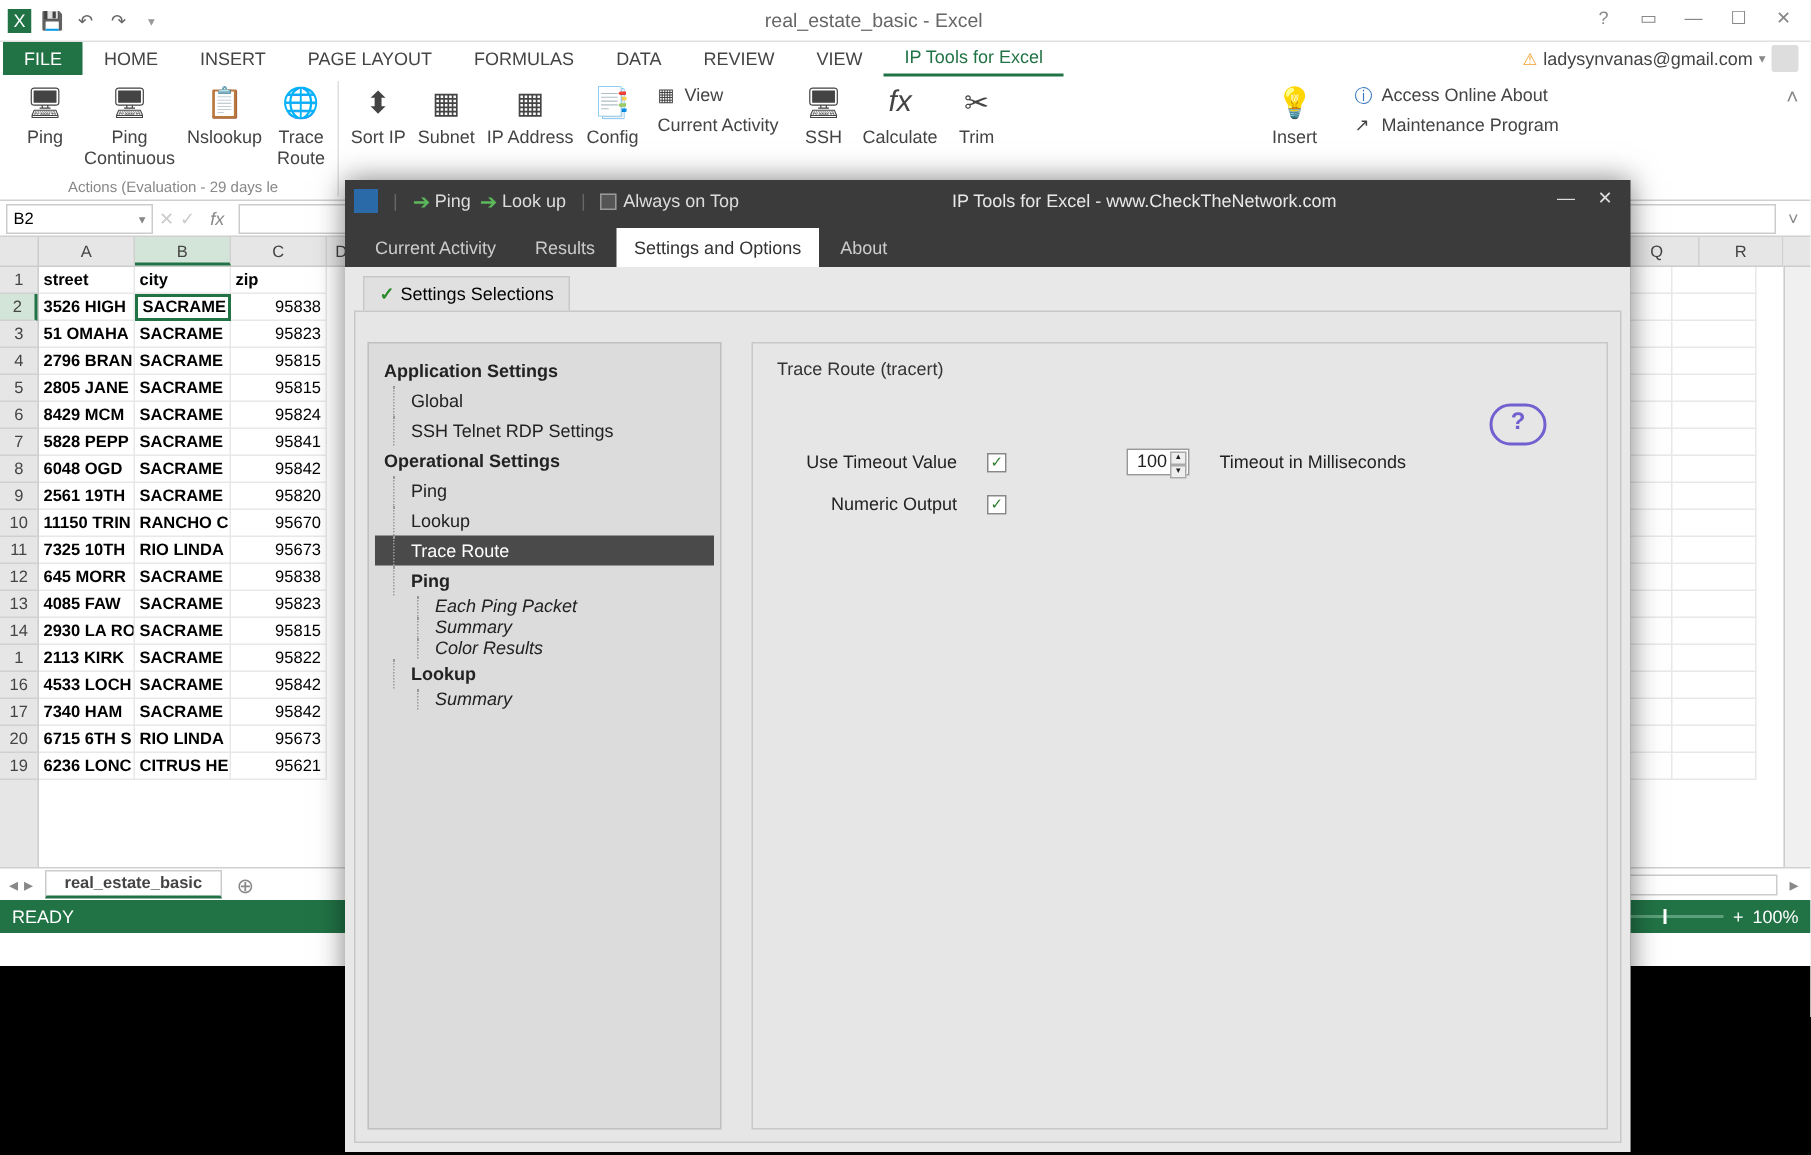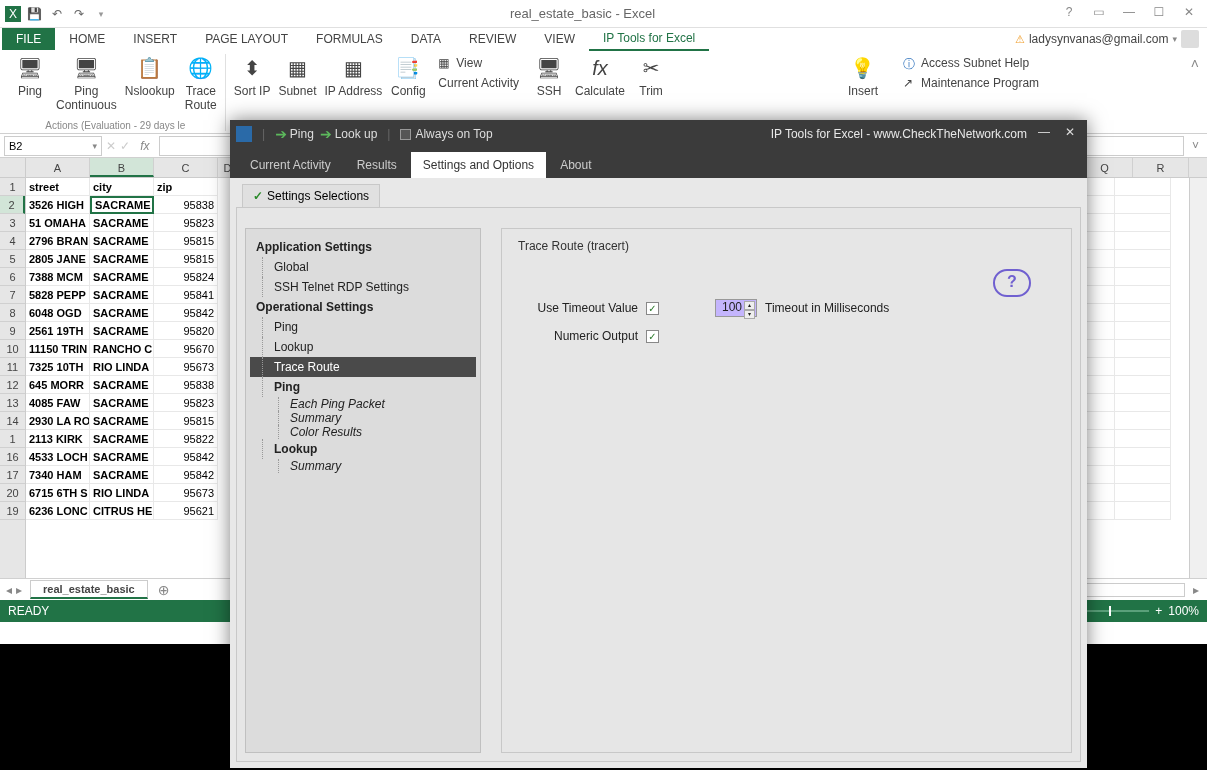--- a/index.html
+++ b/index.html
@@ -74,21 +74,21 @@
 
 
 .dialog { position: absolute; left: 230px; top: 120px; width: 857px; height: 648px; background: #3b3b3b; box-shadow: 0 0 18px rgba(0,0,0,.5); display: flex; flex-direction: column; }
 .dlg-title { height: 28px; display: flex; align-items: center; color: #e8e8e8; padding: 0 6px; gap: 6px; }
 .dlg-title .ic { width: 16px; height: 16px; }
 .dlg-title .btn { display: flex; align-items: center; gap: 3px; color: #ddd; font-size: 11px; }
 .dlg-title .btn .arrow { color: #5cb85c; font-size: 14px; }
 .dlg-title .sep { color: #666; padding: 0 4px; }
 .dlg-title .check { display:flex; align-items:center; gap:4px; color:#ddd; font-size:11px; }
 .dlg-title .check .box { width:11px; height:11px; border:1px solid #999; background:#555; }
-.dlg-title .t { flex: 1; text-align: right; font-size: 12px; color: #e8e8e8; }
+.dlg-title .t { flex: 1; text-align: center; font-size: 12px; color: #e8e8e8; }
 .dlg-title .win { display: flex; gap: 4px; }
 .dlg-title .win .b { width: 22px; height: 18px; text-align: center; color: #ddd; }
 
 .dlg-tabs { height: 30px; display: flex; align-items: flex-end; padding: 0 8px; gap: 2px; }
 .dlg-tab { padding: 6px 12px; color: #ccc; font-size: 12px; }
 .dlg-tab.active { background: #fff; color: #333; }
 
 .dlg-body { flex: 1; background: #e8e8e8; padding: 6px 0 0 6px; display: flex; flex-direction: column; }
 .subtab { display: flex; padding: 0 0 0 6px; }
 .subtab .st { background: #e0e0e0; border: 1px solid #c8c8c8; border-bottom: none; padding: 4px 10px; font-size: 11px; display: flex; align-items: center; gap: 4px; }
@@ -100,24 +100,24 @@
 .tree .hdr { font-weight: bold; padding: 3px 6px; }
 .tree .item { padding: 3px 6px 3px 24px; position: relative; }
 .tree .item::before { content:""; position:absolute; left:12px; top:0; bottom:0; border-left:1px dotted #999; }
 .tree .item2 { padding-left: 40px; font-style: italic; position:relative; }
 .tree .item2::before { content:""; position:absolute; left:28px; top:0; bottom:0; border-left:1px dotted #999; }
 .tree .item.sel { background: #4a4a4a; color: #fff; }
 
 .panel { flex: 1; background: #e6e6e6; border: 1px solid #c8c8c8; padding: 10px 16px; color: #222; position: relative; }
 .panel .ptitle { font-size: 12px; color: #333; padding-bottom: 40px; }
 .panel .helpic { position: absolute; right: 40px; top: 40px; width: 38px; height: 28px; border: 2px solid #7060d0; border-radius: 14px; text-align: center; line-height: 22px; color: #7060d0; font-weight: bold; font-size: 16px; }
-.panel .frow { display: flex; align-items: center; gap: 8px; padding: 6px 0; font-size: 11px; }
+.panel .frow { display: flex; align-items: center; gap: 20px; padding: 6px 0; font-size: 11px; }
 .panel .frow .lab { width: 120px; text-align: right; }
 .panel .frow .cb { width: 13px; height: 13px; border: 1px solid #888; background: #fff; text-align: center; line-height: 11px; color: #2a7a2a; font-size: 10px; }
-.panel .frow .num { width: 42px; height: 18px; border: 1px solid #999; background: #c4b5fd; text-align: right; padding: 0 14px 0 2px; font-size: 11px; position: relative; }
+.panel .frow .num { width: 42px; height: 18px; border: 1px solid #999; background: #ffffff; text-align: right; padding: 0 14px 0 2px; font-size: 11px; position: relative; }
 .panel .frow .num .spin { position:absolute; right:1px; top:1px; width:11px; height:15px; display:flex; flex-direction:column; }
 .panel .frow .num .spin span { flex:1; font-size:6px; line-height:7px; text-align:center; border:1px solid #aaa; background:#eee; }
 
 .blackbar { position:absolute; left:0; bottom:0; width:1207px; height:126px; background:#000; z-index:-1; }
 
 svg { display:block; }
 </style>
 </head>
 <body>
 
@@ -227,21 +227,21 @@
           <span>Trim</span>
         </div>
       <div style="width:160px"></div>
       <div class="ribitem">
           <div class="bigicon">💡</div>
           <span>Insert</span>
         </div>
       <div class="ribstack" style="padding-left:10px">
         <div class="ribsmall">
             <span class="ic" style="color:#3a7ac0">ⓘ</span>
-            <span>Access Subnet Help</span>
+            <span>Access Online About</span>
           </div>
         <div class="ribsmall">
             <span class="ic">↗</span>
             <span>Maintenance Program</span>
           </div>
       </div>
     </div>
   </div>
   <div style="margin-left:auto; color:#888; font-size:14px; padding:2px">˄</div>
 </div>
@@ -313,21 +313,21 @@
           <div class="cell lt">2796 BRAN</div>
           <div class="cell lt">SACRAME</div>
           <div class="cell ">95815</div>
         </div>
         <div class="row">
           <div class="cell lt">2805 JANE</div>
           <div class="cell lt">SACRAME</div>
           <div class="cell ">95815</div>
         </div>
         <div class="row">
-          <div class="cell lt">7388 MCM</div>
+          <div class="cell lt">8429 MCM</div>
           <div class="cell lt">SACRAME</div>
           <div class="cell ">95824</div>
         </div>
         <div class="row">
           <div class="cell lt">5828 PEPP</div>
           <div class="cell lt">SACRAME</div>
           <div class="cell ">95841</div>
         </div>
         <div class="row">
           <div class="cell lt">6048 OGD</div>

